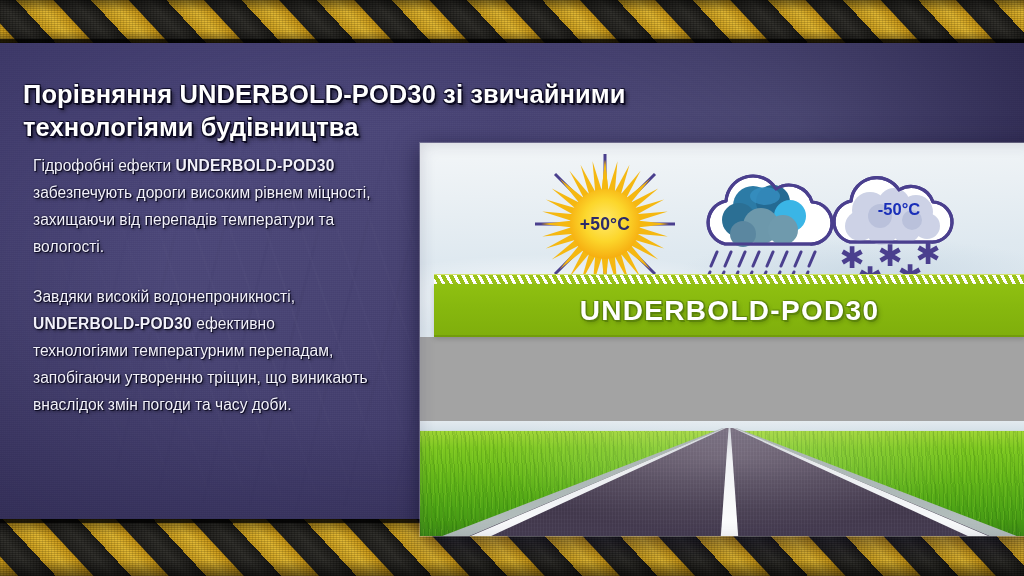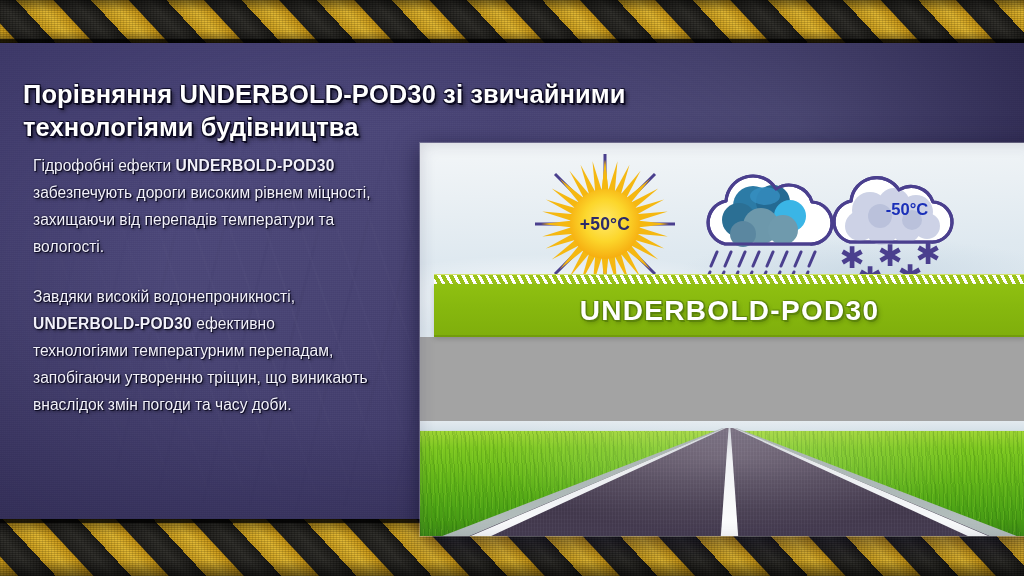--- a/index.html
+++ b/index.html
@@ -134,21 +134,21 @@
   }
 
   
   .rain{position:absolute;left:275px;top:29px;width:150px;height:120px;}
   .rain svg{display:block;width:150px;height:120px;overflow:visible;}
 
   
   .snow{position:absolute;left:404px;top:29px;width:150px;height:120px;}
   .snow svg{display:block;width:150px;height:120px;overflow:visible;}
   .snow-label{
-    position:absolute;left:8px;top:28px;width:150px;
+    position:absolute;left:0;top:28px;width:150px;
     text-align:center;color:#1a2fb8;font-size:16.5px;font-weight:bold;
   }
 
   
   .band-wrap{position:absolute;left:14px;top:131px;width:591px;}
   .band-hatch{
     width:100%;height:9px;
     background-image:repeating-linear-gradient(62deg,#ffffff 0 3px,#9bc31a 3px 7px);
     border-top:1px solid #cfe06a;
   }

